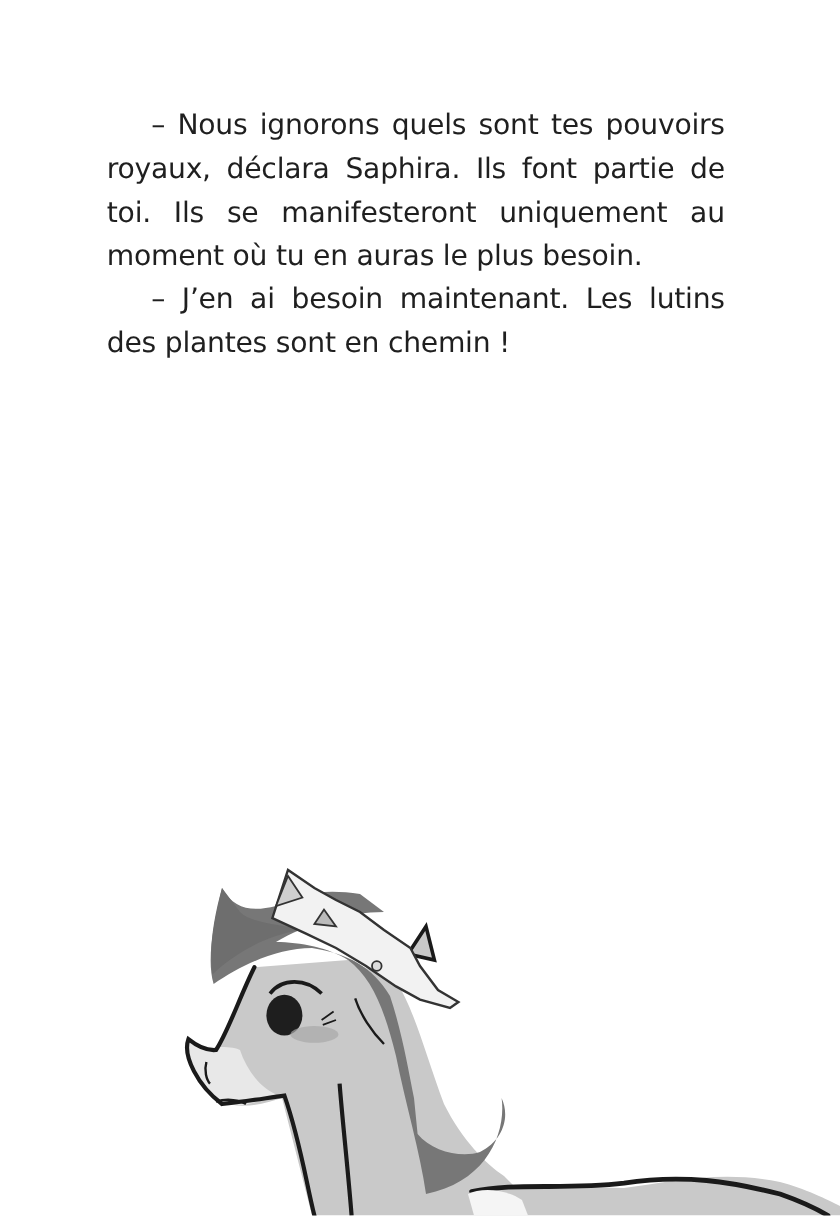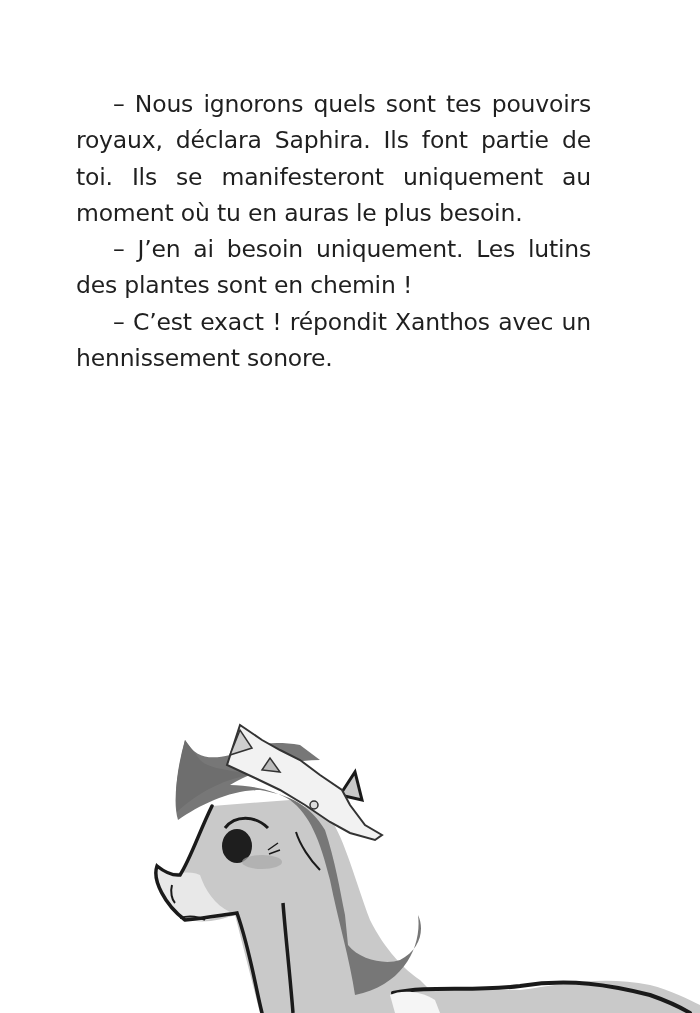--- a/index.html
+++ b/index.html
@@ -1,19 +1,19 @@
 <!DOCTYPE html>
 <html><head>
   <meta charset="utf-8">
   <style>
     html, body { margin: 0; padding: 0; background: #ffffff; }
     body { width: 700px; height: 1013px; position: relative; overflow: hidden; }
     .page-text {
       position: absolute;
-      left: 76px;
+      left: 89px;
       top: 86px;
       width: 515px;
       font-family: "DejaVu Sans", sans-serif;
       font-size: 23.5px;
       line-height: 36.3px;
       color: #1f1f1f;
       letter-spacing: -0.2px;
     }
     .para {
       margin: 0;
@@ -28,22 +28,21 @@
       width: 700px;
       height: 1013px;
       pointer-events: none;
     }
   </style>
 </head>
 <body>
 
 <div class="page-text">
   <p class="para">– Nous ignorons quels sont tes pouvoirs royaux, déclara Saphira. Ils font partie de toi. Ils se manifesteront uniquement au moment où tu en auras le plus besoin.</p>
-  <p class="para">– J’en ai besoin uniquement. Les lutins des plantes sont en chemin !</p>
-  <p class="para">– C’est exact ! répondit Xanthos avec un hennissement sonore.</p>
+  <p class="para">– J’en ai besoin maintenant. Les lutins des plantes sont en chemin !</p>
 </div>
 
 <svg class="illustration" viewBox="0 0 700 1013" xmlns="http://www.w3.org/2000/svg">
 
   <path d="M212,806 C200,830 190,860 180,875 C170,878 160,872 157,866 C152,880 165,905 185,918 C200,925 220,920 235,915 L260,1013 L700,1013 L700,1005 C690,1000 670,990 650,985 C600,975 560,985 520,990 C480,990 450,985 430,990 L420,980 C405,970 385,950 370,920 C355,880 345,840 330,818 L290,800 Z" fill="#c9c9c9" stroke="none"></path>
 
   <path d="M157,866 C152,880 165,905 185,918 C200,925 215,918 230,912 C215,905 205,890 200,875 C190,870 175,875 165,870 Z" fill="#e8e8e8"></path>
 
   <path d="M212,806 C200,830 190,860 180,875 C170,876 162,870 157,866 C152,880 165,905 185,920 C205,918 222,915 237,913 C250,950 255,985 262,1013" fill="none" stroke="#1a1a1a" stroke-width="3.5" stroke-linecap="round"></path>
   <path d="M393,993 C430,985 470,992 520,986 C570,978 610,985 650,995 C670,1002 685,1010 690,1013" fill="none" stroke="#1a1a1a" stroke-width="4" stroke-linecap="round"></path>

